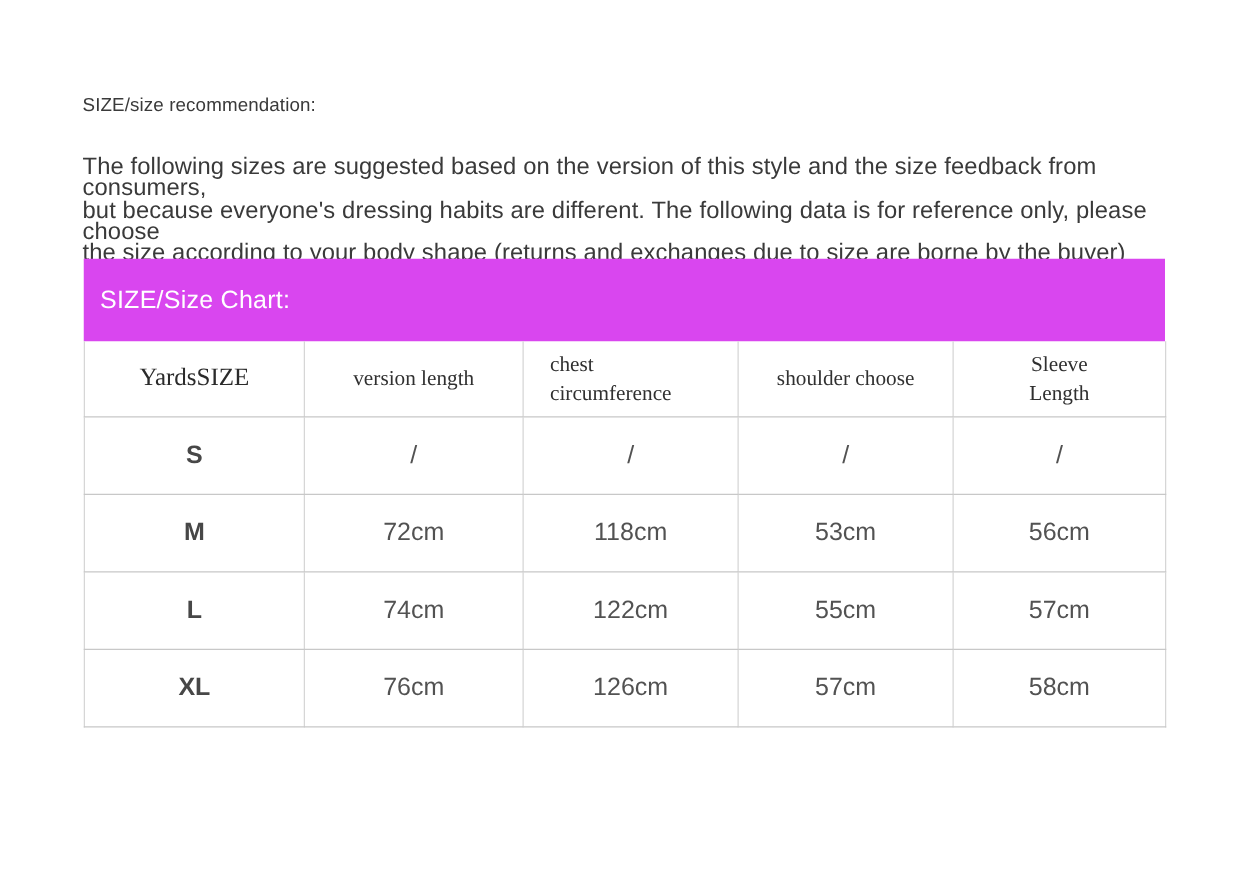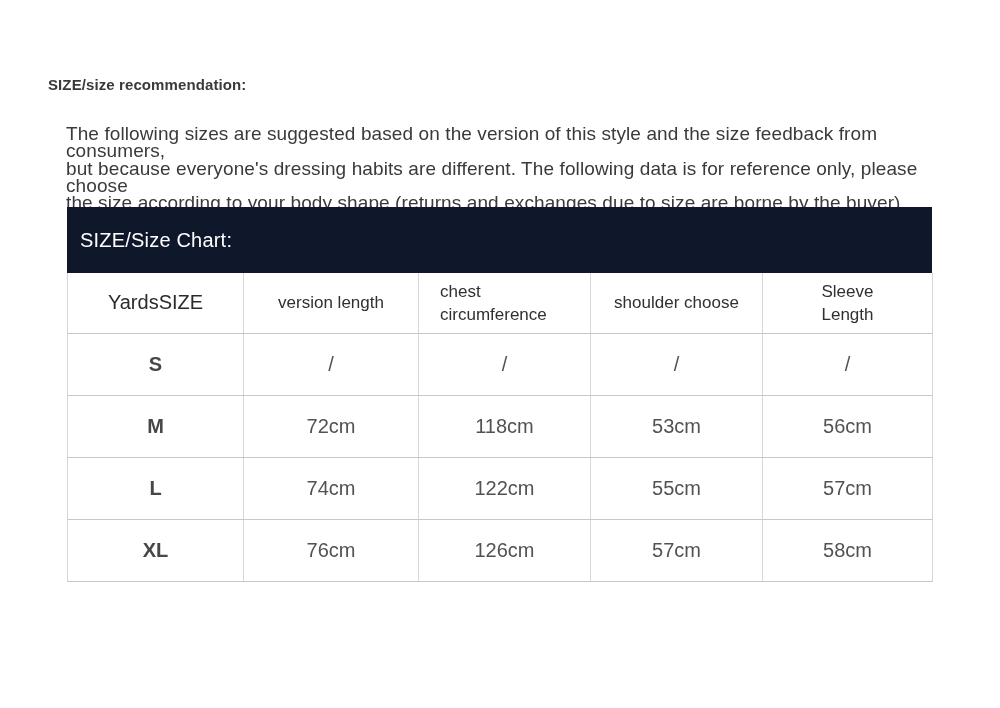--- a/index.html
+++ b/index.html
@@ -6,25 +6,25 @@
   .page {
     position: relative;
     width: 1000px;
     height: 708px;
     background: #ffffff;
     font-family: "Liberation Sans", sans-serif;
     overflow: hidden;
   }
   .rec-title {
     position: absolute;
-    left: 48px;
+    left: 66px;
     top: 76px;
     margin: 0;
     font-size: 15px;
-    font-weight: bold;
+    font-weight: normal;
     color: #3a3a3a;
     letter-spacing: 0.1px;
   }
   .rec-text {
     position: absolute;
     left: 66px;
     top: 125px;
     margin: 0;
     width: 905px;
     font-size: 19px;
@@ -32,21 +32,21 @@
     color: #3a3a3a;
     letter-spacing: 0.1px;
     white-space: pre-line;
   }
   .chart-banner {
     position: absolute;
     left: 67px;
     top: 207px;
     width: 865px;
     height: 66px;
-    background: #0f172a;
+    background: #d946ef;
     display: flex;
     align-items: center;
     box-sizing: border-box;
     padding-left: 13px;
   }
   .chart-banner-title {
     color: #ffffff;
     font-size: 20px;
     letter-spacing: 0.2px;
   }
@@ -61,21 +61,21 @@
   .size-table th,
   .size-table td {
     border: 1px solid #d6d6d6;
     border-top-color: #c8c8c8;
     border-bottom-color: #c8c8c8;
     text-align: center;
     vertical-align: middle;
     box-sizing: border-box;
     padding: 0;
   }
-  .size-table thead th { border-top: none; }
+  .size-table thead th { border-top: none; font-family: Liberation Serif, serif; }
   .size-table thead tr { height: 60px; }
   .size-table tbody tr { height: 62px; }
   .size-table th {
     font-weight: normal;
     font-size: 17px;
     color: #303030;
   }
   th.col-yards { font-size: 20px; color: #2b2b2b; }
   th.wrap { white-space: pre-line; line-height: 23px; }
   th.left-align { text-align: left; padding-left: 21px; }

